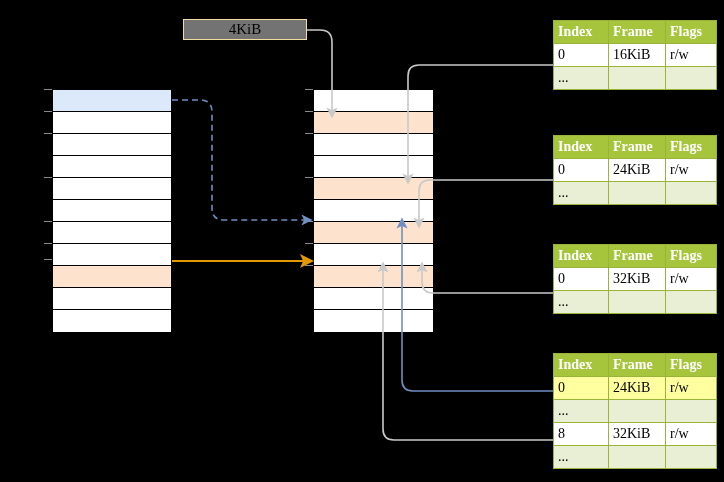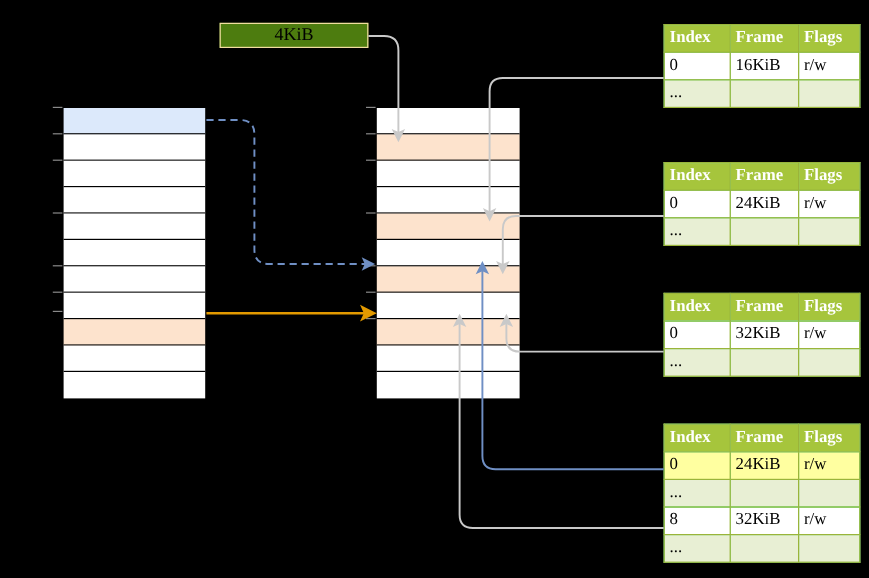--- a/index.html
+++ b/index.html
@@ -19,27 +19,27 @@
   .mem-row:last-child{border-bottom:none;}
   .mem-row.blue{background:#dce9fb;}
   .mem-row.orange{background:#fde3cd;}
 
   #left-col{left:52px;top:89px;width:120px;height:242px;}
   #mid-col{left:313px;top:89px;width:121px;height:242px;}
 
   
   #size-label{
     position:absolute;left:183px;top:19px;width:124px;height:21px;
-    background:#4d7c0f;border:1px solid #f2dea0;box-sizing:border-box;
+    background:#737373;border:1px solid #f2dea0;box-sizing:border-box;
     color:#000;font-size:15px;line-height:19px;text-align:center;
   }
 
   
   .pt{position:absolute;left:553px;width:163px;border-collapse:collapse;
-      table-layout:fixed;background:#86efac;}
+      table-layout:fixed;background:#f9a8d4;}
   .pt td,.pt th{
     border:1px solid #9ab43a;
     font-size:14px;padding:1px 4px;height:23px;box-sizing:border-box;
     color:#000;font-weight:normal;text-align:left;
     overflow:hidden;white-space:nowrap;
   }
   .pt th{background:#a6c53c;color:#fff;font-weight:bold;font-size:14px;}
   .pt td.val{background:#fff;}
   .pt td.ell{background:#e8efd4;}
   .pt td.hl{background:#ffffa0;}

